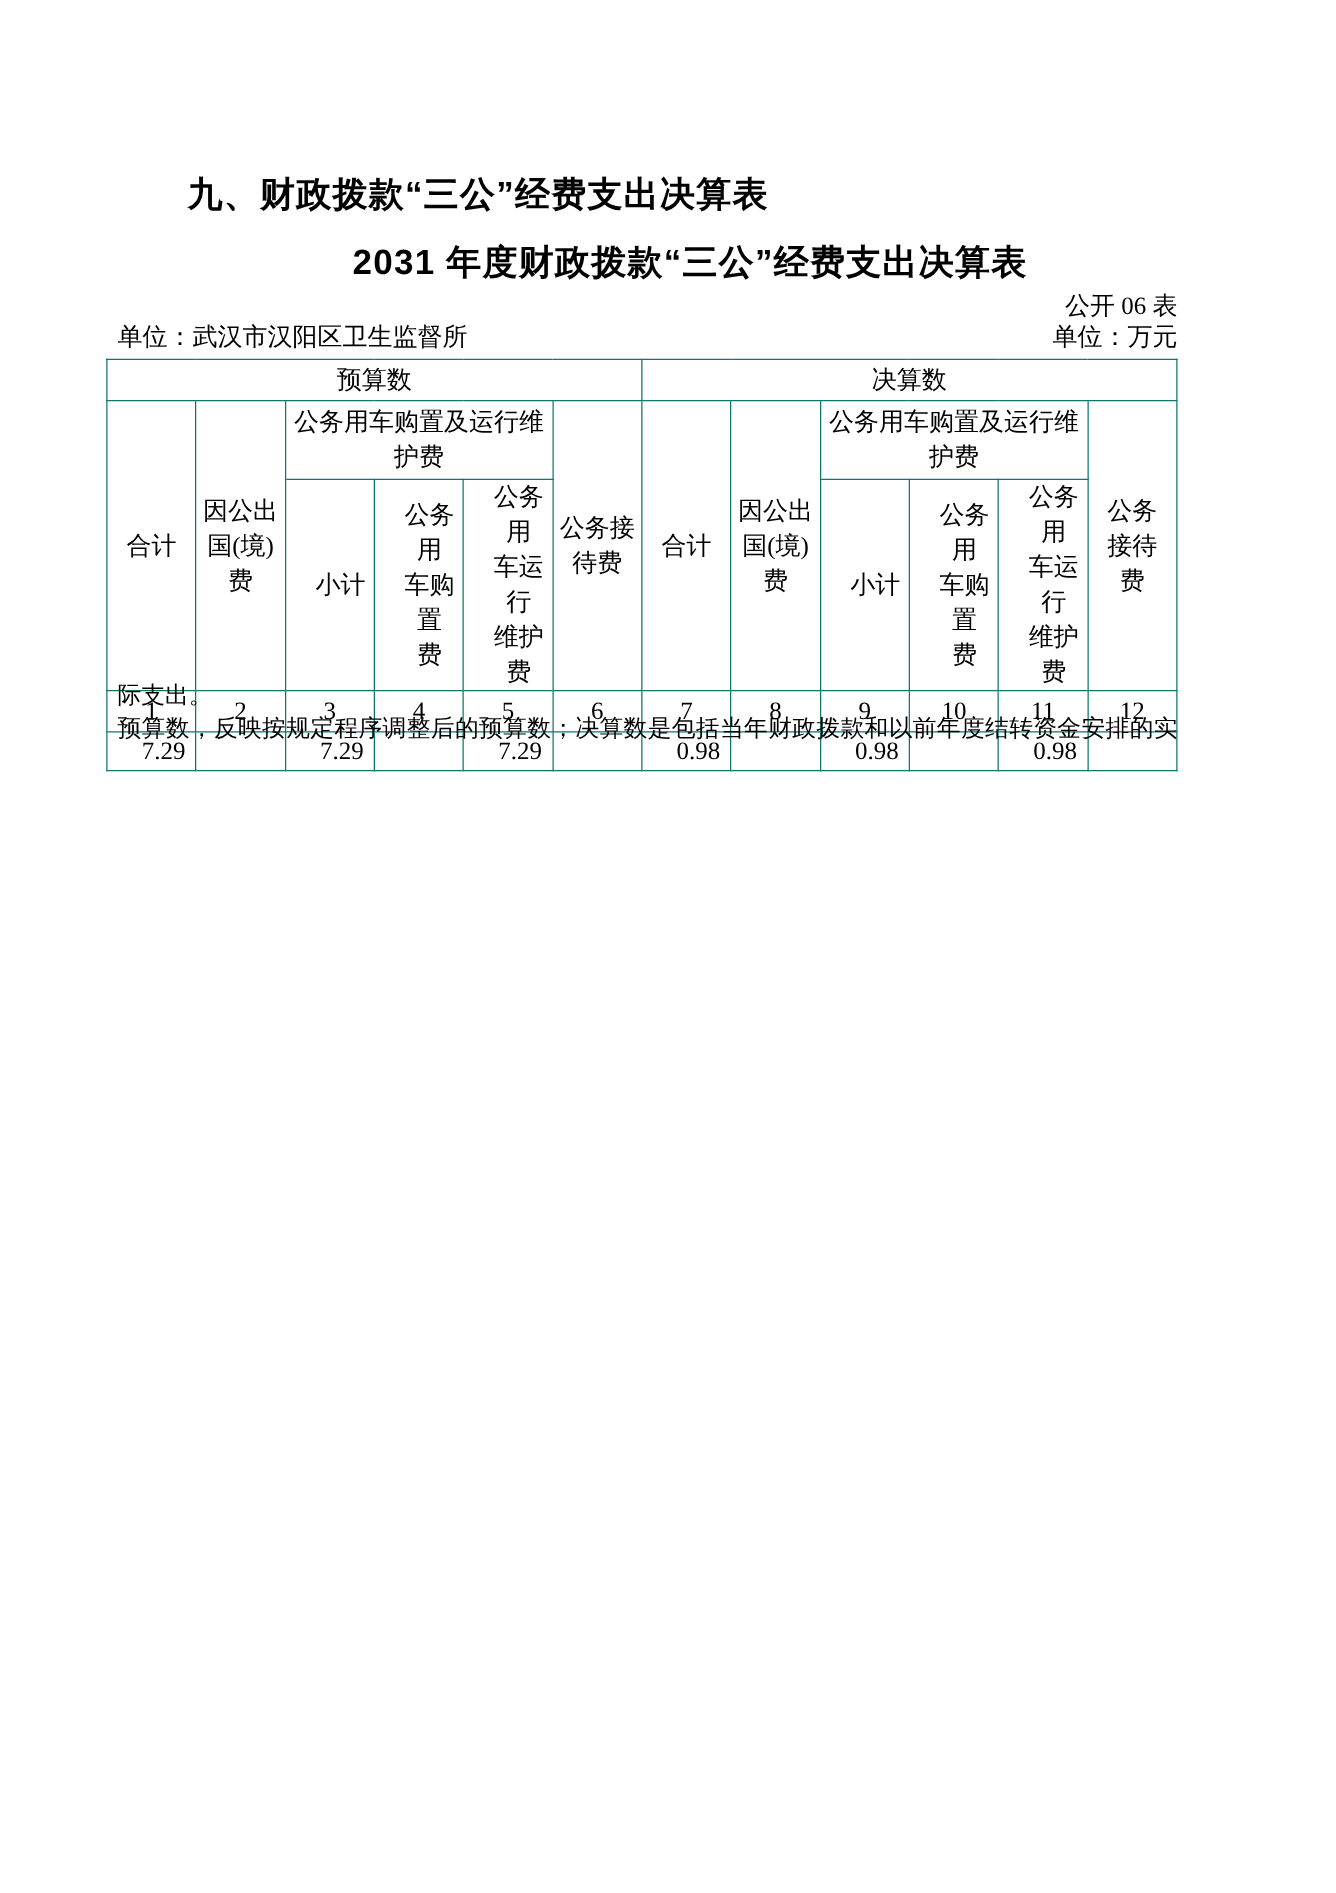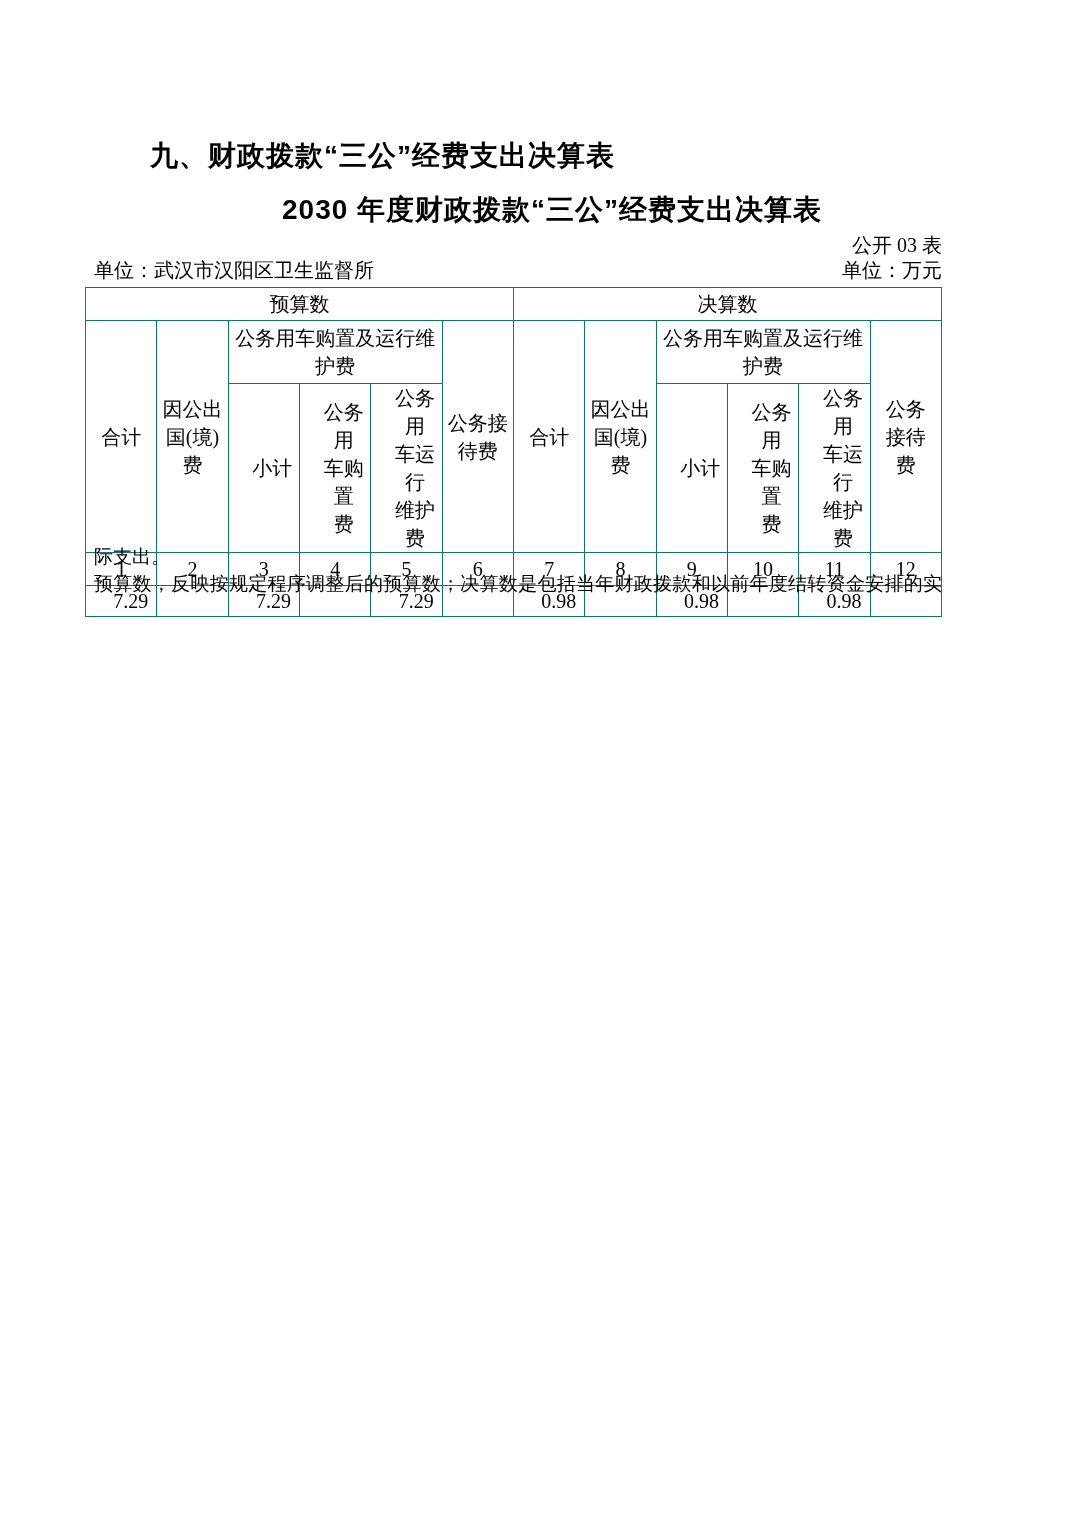--- a/index.html
+++ b/index.html
@@ -65,22 +65,22 @@
     text-align: justify;
     text-align-last: justify;
   }
 </style>
 </head>
 <body>
 
 <div class="page">
 
   <div class="section-title">九、财政拨款“三公”经费支出决算表</div>
-  <div class="table-title">2030 年度财政拨款“三公”经费支出决算表</div>
-  <div class="table-code">公开 03 表</div>
+  <div class="table-title">2031 年度财政拨款“三公”经费支出决算表</div>
+  <div class="table-code">公开 06 表</div>
 
   <div class="unit-line">
     <span>单位：武汉市汉阳区卫生监督所</span>
     <span>单位：万元</span>
   </div>
 
   <table class="santable">
     <colgroup>
       <col style="width:8.3333%">
         <col style="width:8.3333%">

